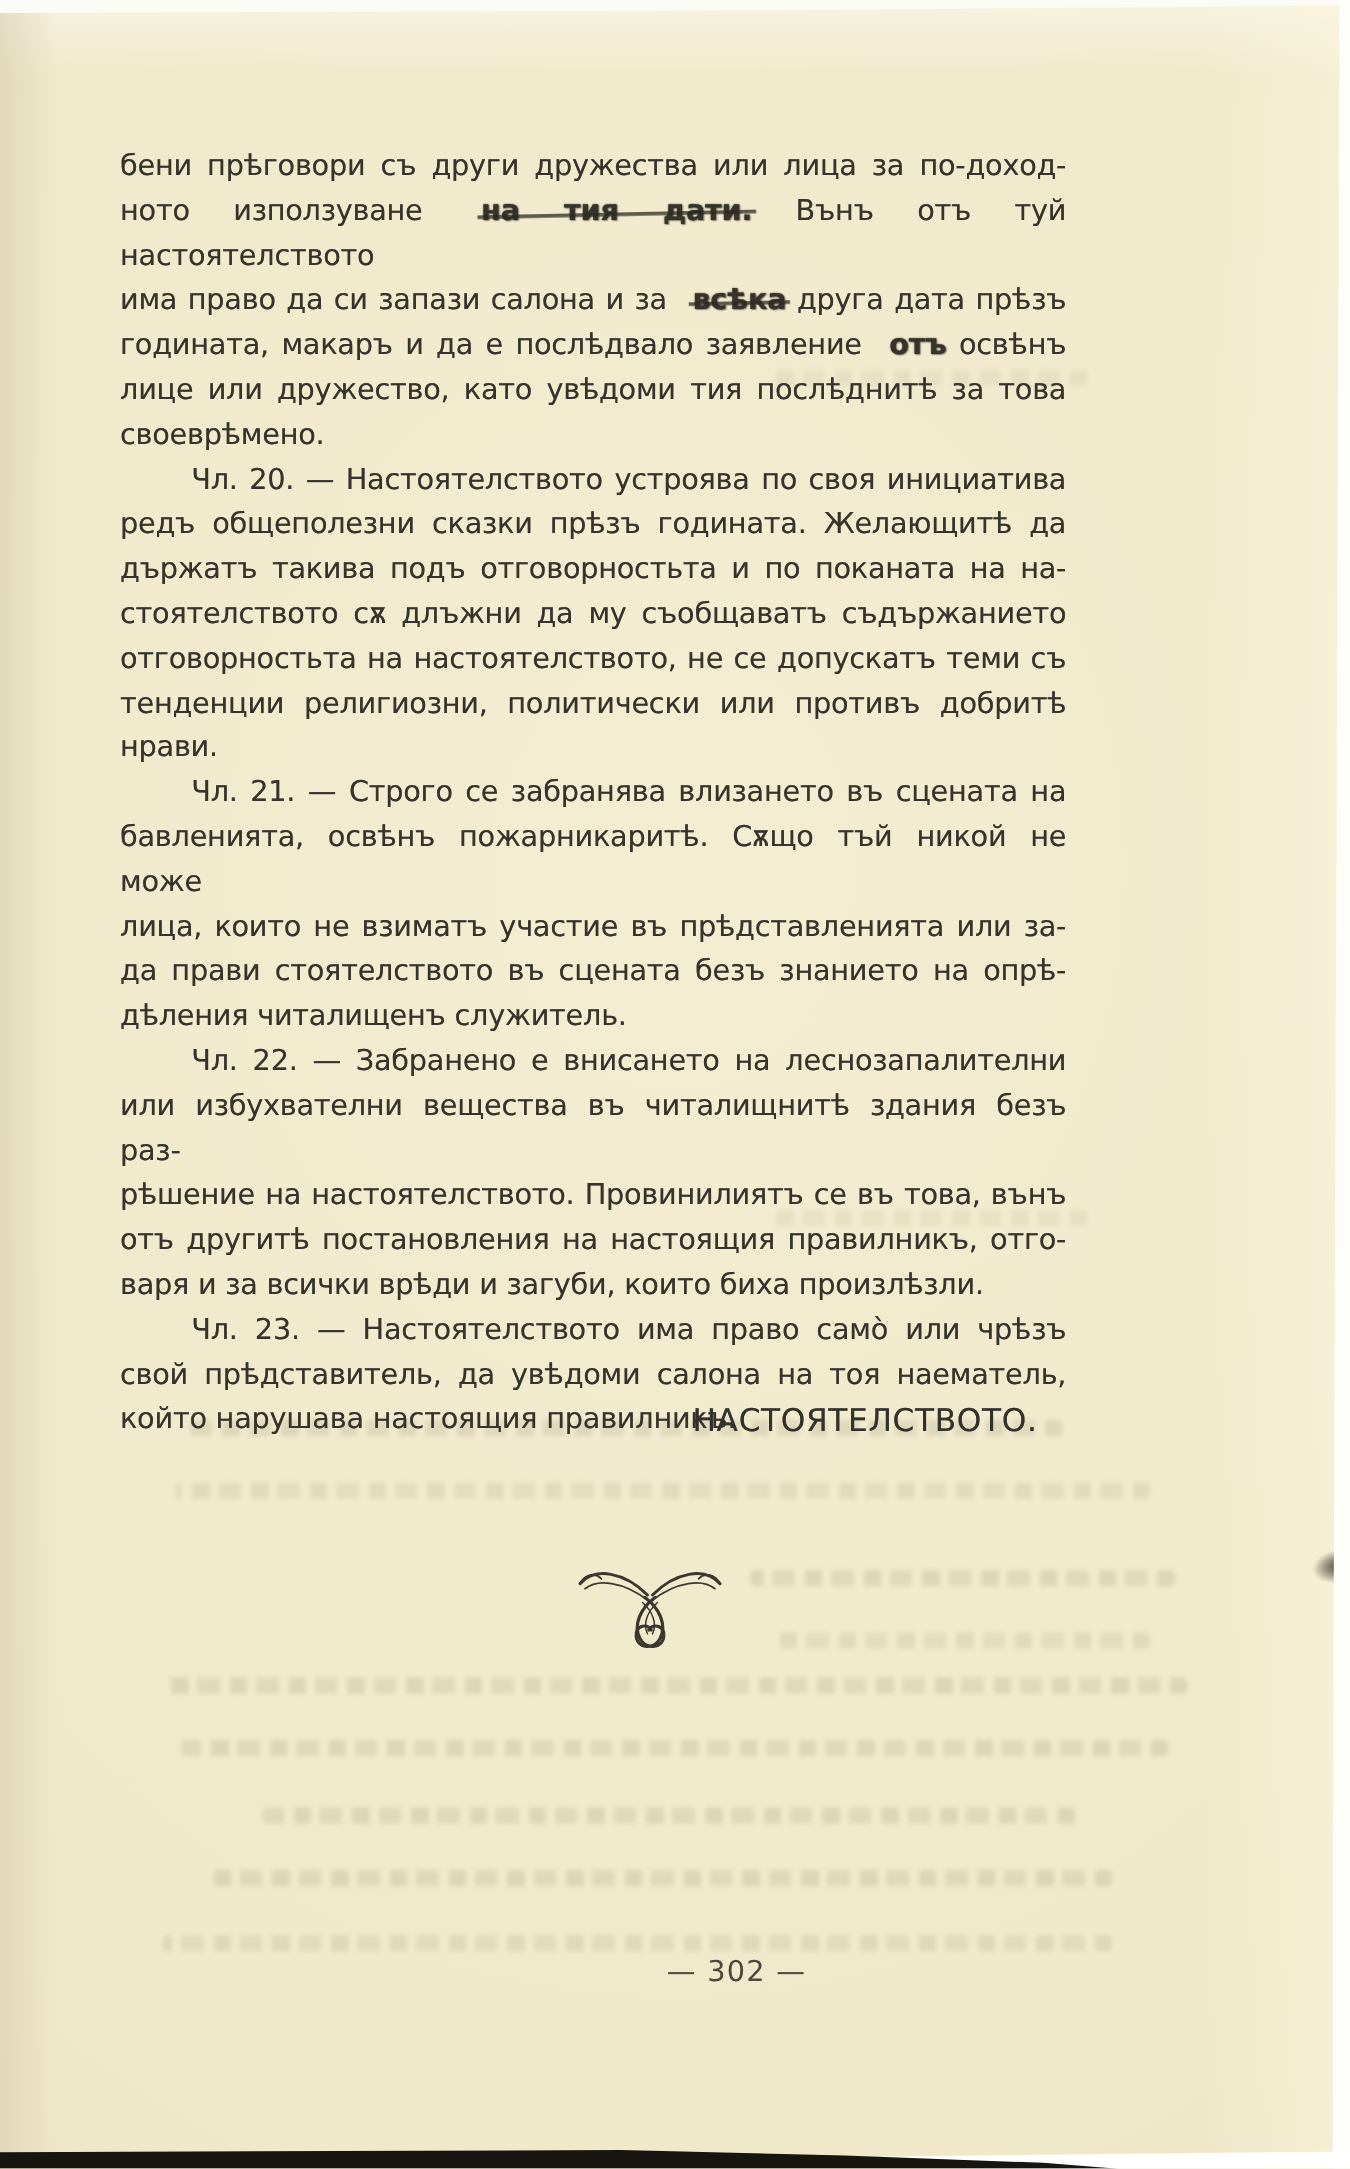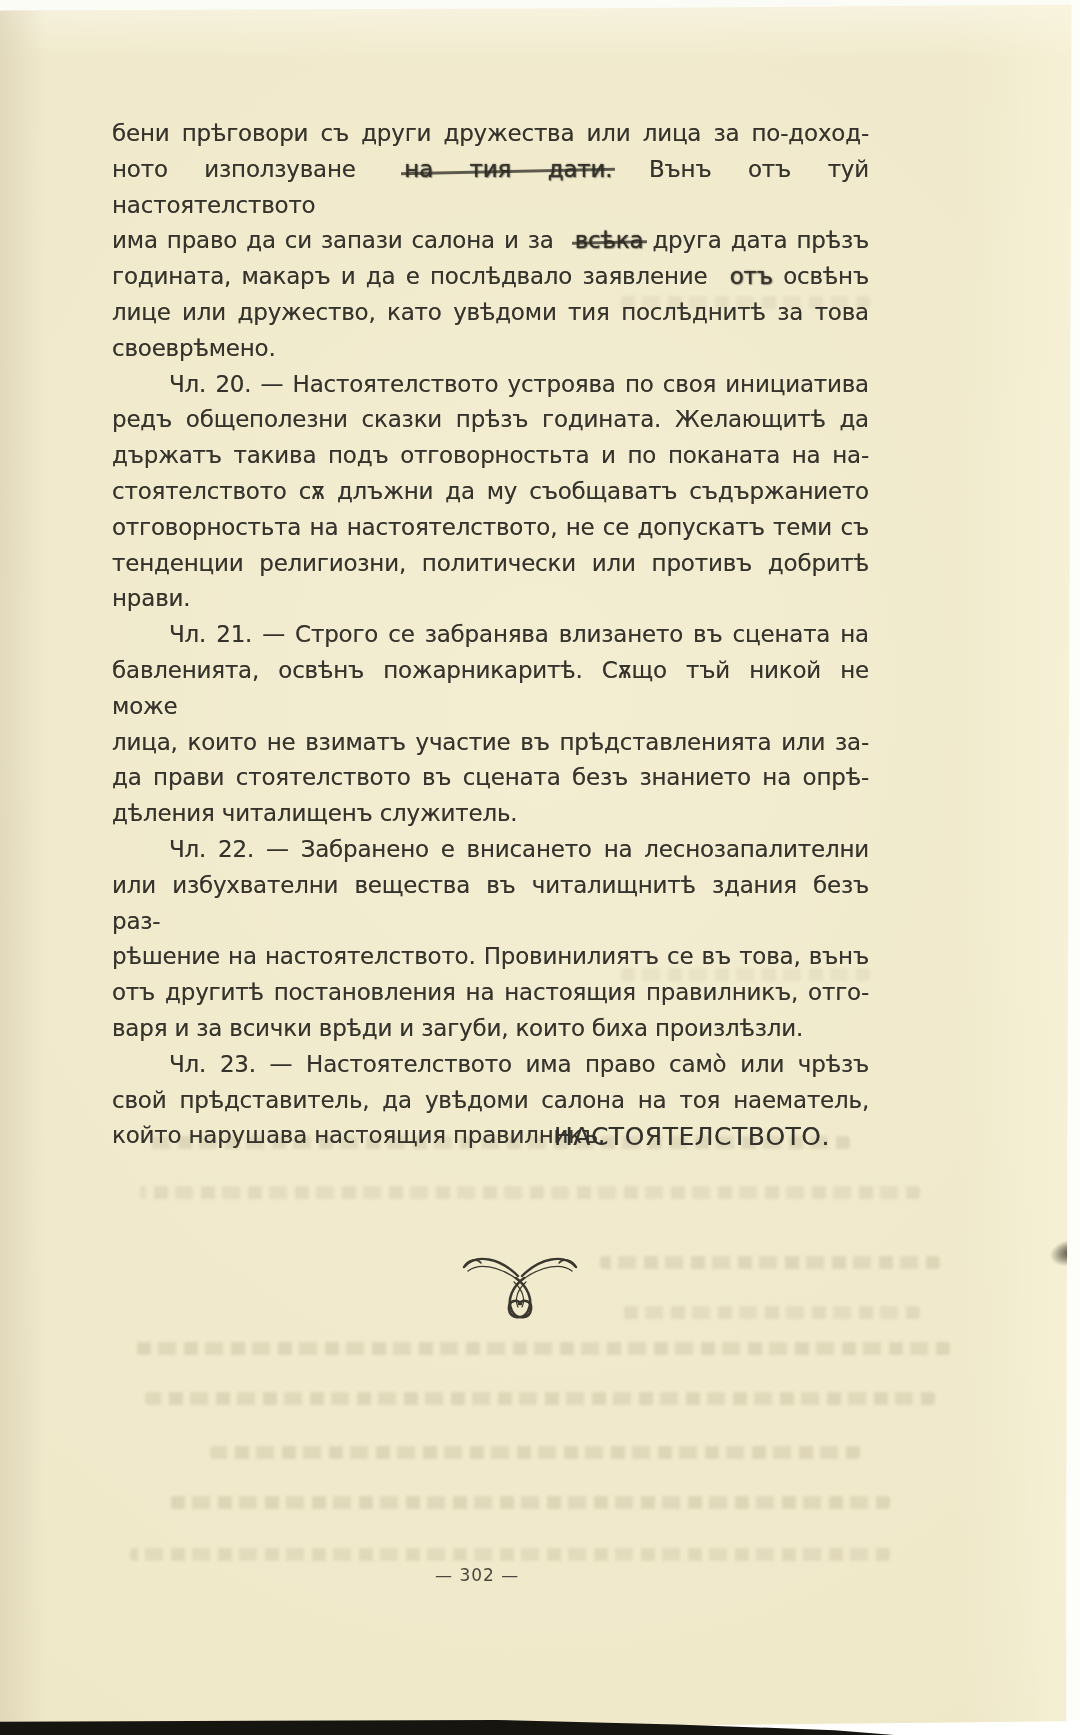--- a/index.html
+++ b/index.html
@@ -38,44 +38,44 @@
     position:absolute;left:0;bottom:0;width:92%;height:17px;background:#16150f;
     clip-path:polygon(0 22%,50% 12%,68% 38%,84% 72%,90% 100%,0 100%);
   }
   .edge-smudge{
     position:absolute;left:1050px;top:1241px;width:30px;height:26px;
     background:radial-gradient(ellipse at 70% 50%, rgba(62,56,42,.9) 0%, rgba(62,56,42,.45) 40%, rgba(62,56,42,0) 72%);
     transform:rotate(-12deg);filter:blur(.4px);
   }
   
   .text-block{
-    position:absolute;left:112px;top:116px;width:757px;
+    position:absolute;left:96px;top:116px;width:757px;
     font-size:23px;line-height:35.8px;letter-spacing:-0.2px;
     color:#35332c;
     text-shadow:0 0 .4px rgba(53,51,44,.55);
   }
   .line{min-height:35.8px;}
   .line.j{text-align:justify;text-align-last:justify;text-justify:inter-word;}
   .line.ind{padding-left:57px;}
-  .sm{font-weight:normal;position:relative;
+  .sm{font-weight:bold;position:relative;
       text-shadow:0 0 1.4px rgba(48,44,34,.85),1px 1px 1px rgba(48,44,34,.4);margin-left:12px;}
   .sm.strike::after{
     content:"";position:absolute;left:-3px;right:-3px;top:54%;height:3px;
     background:rgba(44,41,33,.75);transform:rotate(-1.2deg);filter:blur(.5px);
   }
   
   .signature{
     position:absolute;top:1093px;right:250px;
     font-size:25px;letter-spacing:.5px;color:#33312b;
     text-shadow:0 0 .4px rgba(51,49,43,.55);
     margin-top:29px;
   }
   .folio{
-    position:absolute;top:1565px;left:435px;width:210px;text-align:left;
-    font-size:17px;color:#4b473c;letter-spacing:1px;
+    position:absolute;top:1565px;left:435px;width:210px;text-align:right;
+    font-size:23px;color:#4b473c;letter-spacing:1px;
   }
   
   .ornament{position:absolute;left:458px;top:1250px;width:124px;height:80px;}
   
   .gh{
     position:absolute;height:13px;
     background:repeating-linear-gradient(90deg,
       rgba(148,138,104,.55) 0 14px, rgba(148,138,104,0) 14px 22px,
       rgba(148,138,104,.45) 22px 40px, rgba(148,138,104,0) 40px 47px);
     filter:blur(1.8px);opacity:.38;transform:scaleX(-1);

